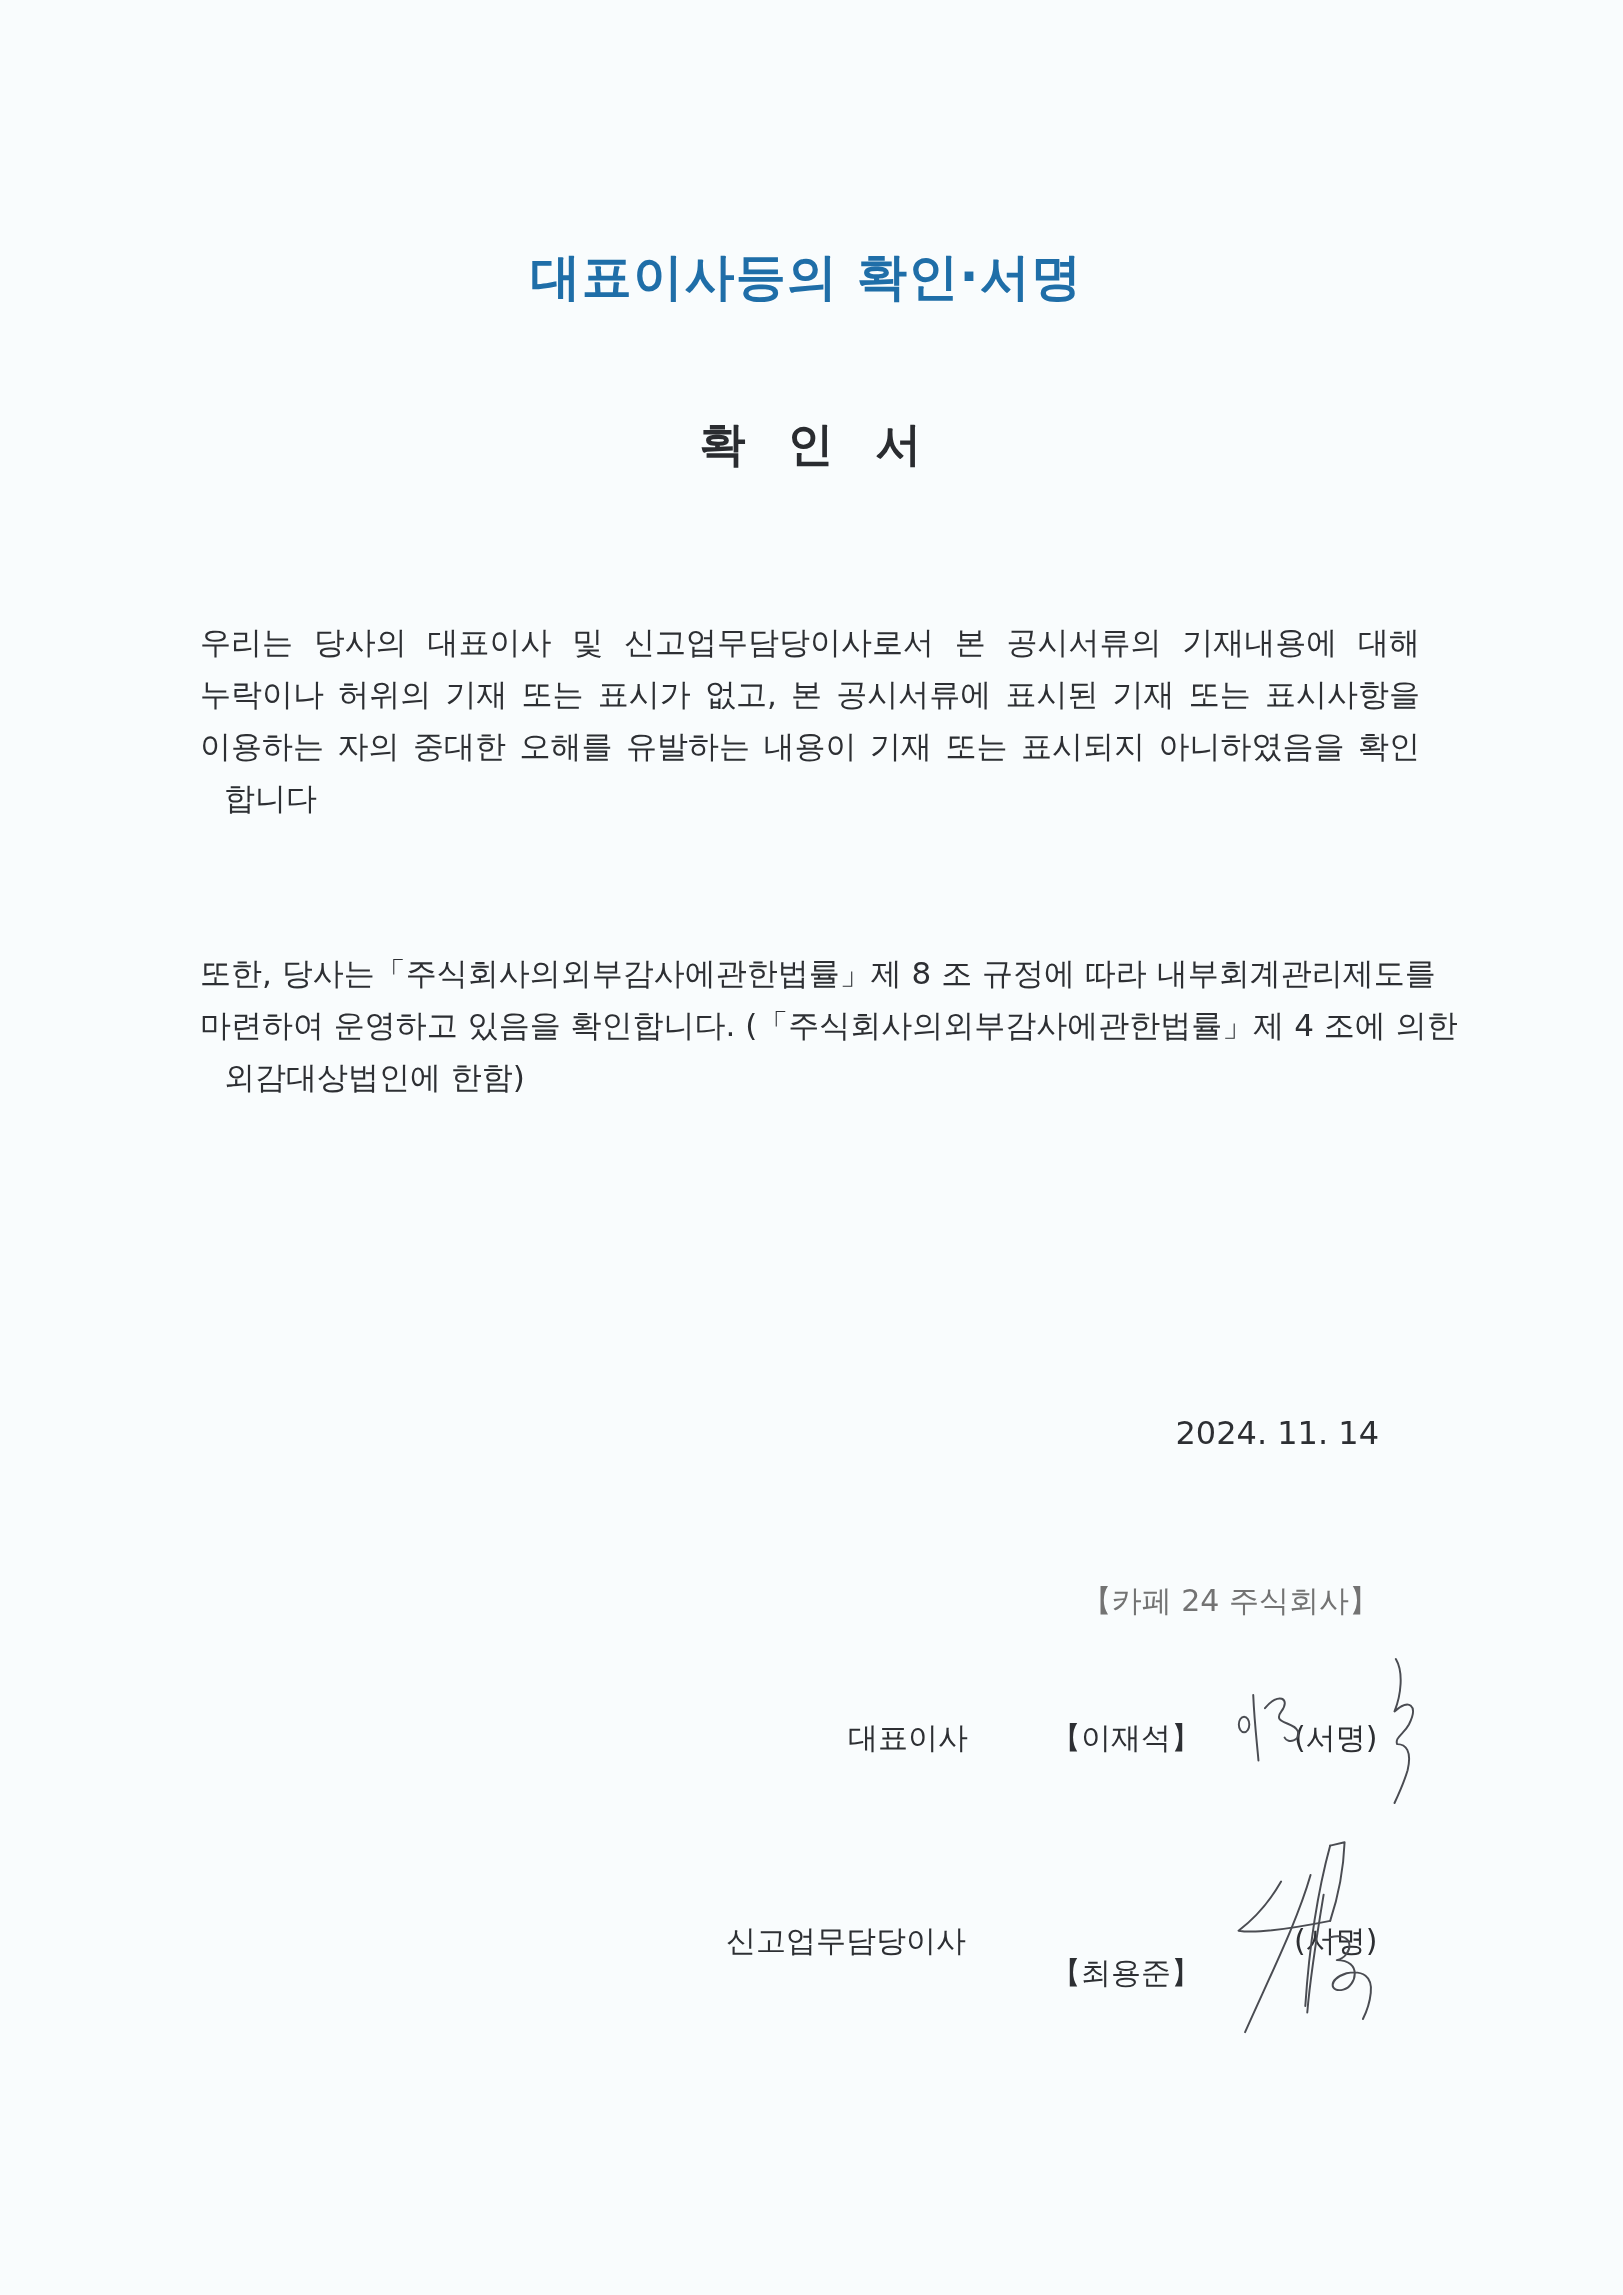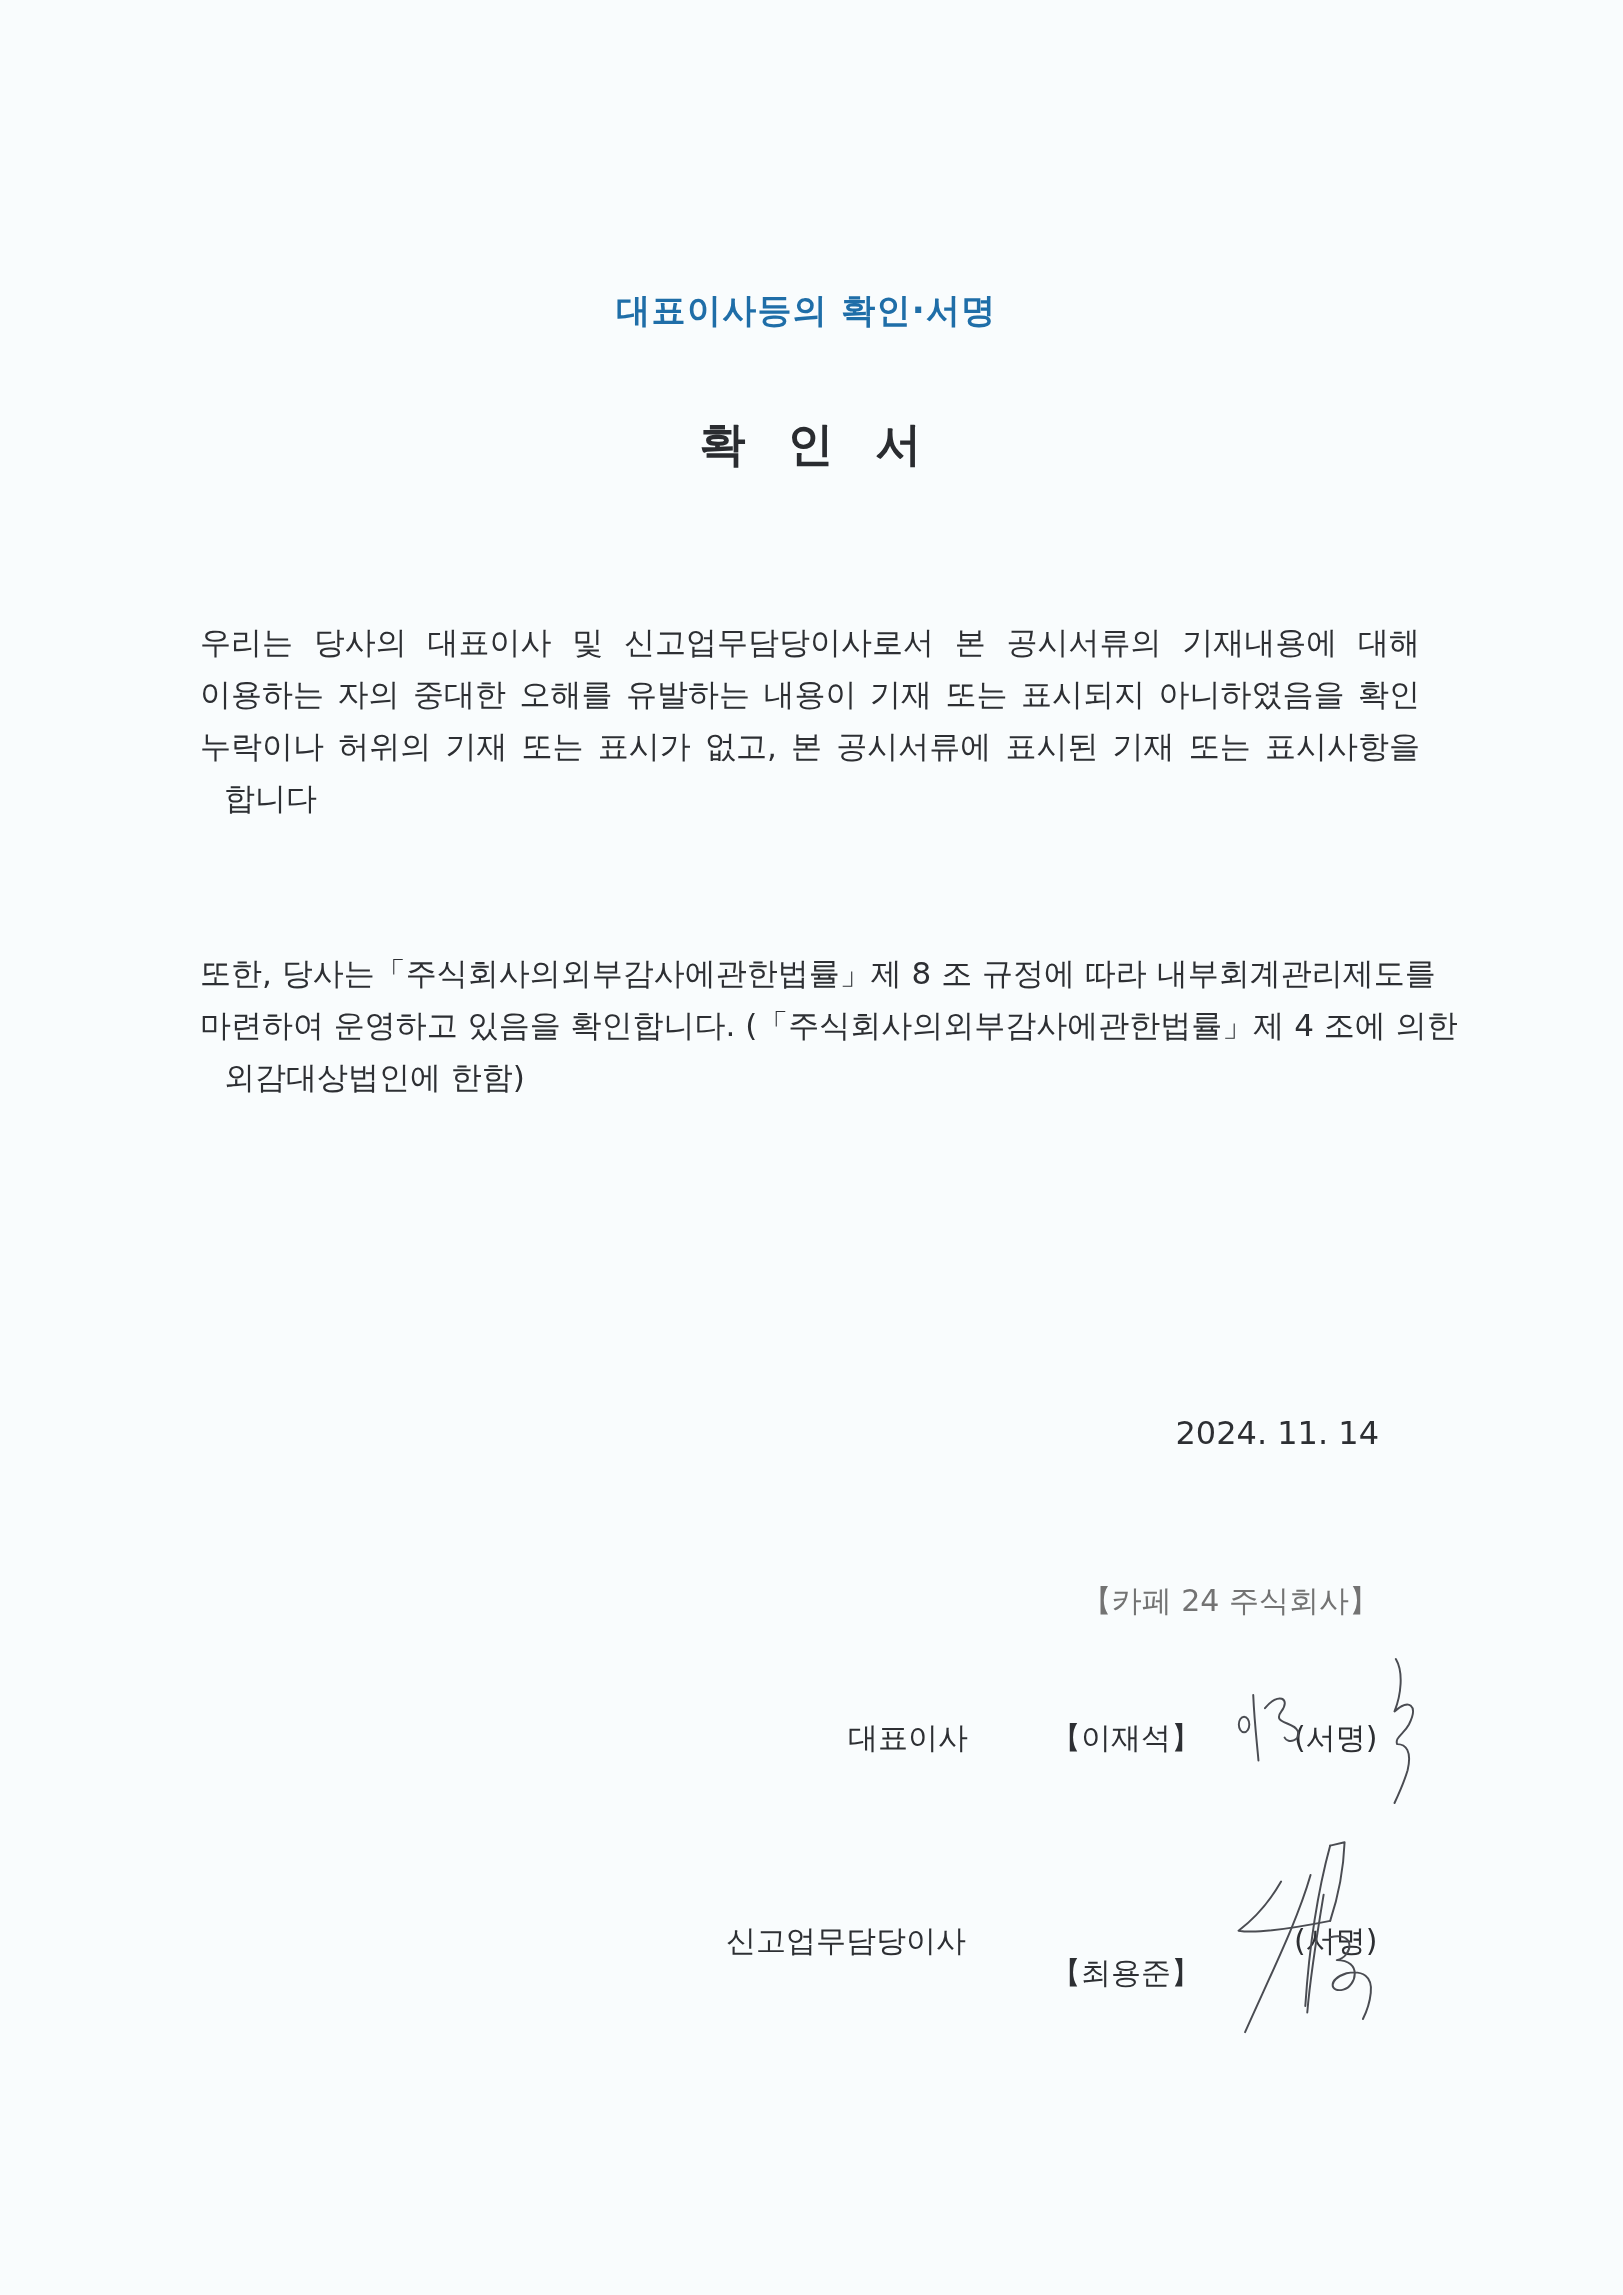--- a/index.html
+++ b/index.html
@@ -8,24 +8,23 @@
     background: #f9fcfd;
     position: relative;
     overflow: hidden;
     font-family: "DejaVu Sans", "Liberation Sans", sans-serif;
     color: #2b2d30;
   }
   .page { position: absolute; inset: 0; }
   .title {
     position: absolute; left: 0; right: 10px; top: 244px;
     text-align: center;
-    font-size: 34px; font-weight: bold;
+    font-size: 50px; font-weight: bold;
     color: #1f6ea8;
     letter-spacing: 1.3px;
-    margin-top: 44px;
   }
   .subtitle {
     position: absolute; left: 0; right: 2px; top: 414px;
     text-align: center;
     font-size: 46px; font-weight: bold;
     color: #2a2c30;
     word-spacing: 26px;
   }
   .para {
     position: absolute; left: 200px; width: 1220px;
@@ -66,22 +65,22 @@
 <body>
 
 <div class="page">
 
   <div class="title">대표이사등의 확인·서명</div>
 
   <div class="subtitle">확 인 서</div>
 
   <div class="para p1">
     <span class="line">우리는 당사의 대표이사 및 신고업무담당이사로서 본 공시서류의 기재내용에 대해</span>
+    <span class="line">누락이나 허위의 기재 또는 표시가 없고, 본 공시서류에 표시된 기재 또는 표시사항을</span>
     <span class="line">이용하는 자의 중대한 오해를 유발하는 내용이 기재 또는 표시되지 아니하였음을 확인</span>
-    <span class="line">누락이나 허위의 기재 또는 표시가 없고, 본 공시서류에 표시된 기재 또는 표시사항을</span>
     <span class="line last">합니다</span>
   </div>
 
   <div class="para p2">
     <span class="line">또한, 당사는「주식회사의외부감사에관한법률」제 8 조 규정에 따라 내부회계관리제도를</span>
     <span class="line">마련하여 운영하고 있음을 확인합니다. (「주식회사의외부감사에관한법률」제 4 조에 의한</span>
     <span class="line last">외감대상법인에 한함)</span>
   </div>
 
   <div class="date">2024. 11. 14</div>

